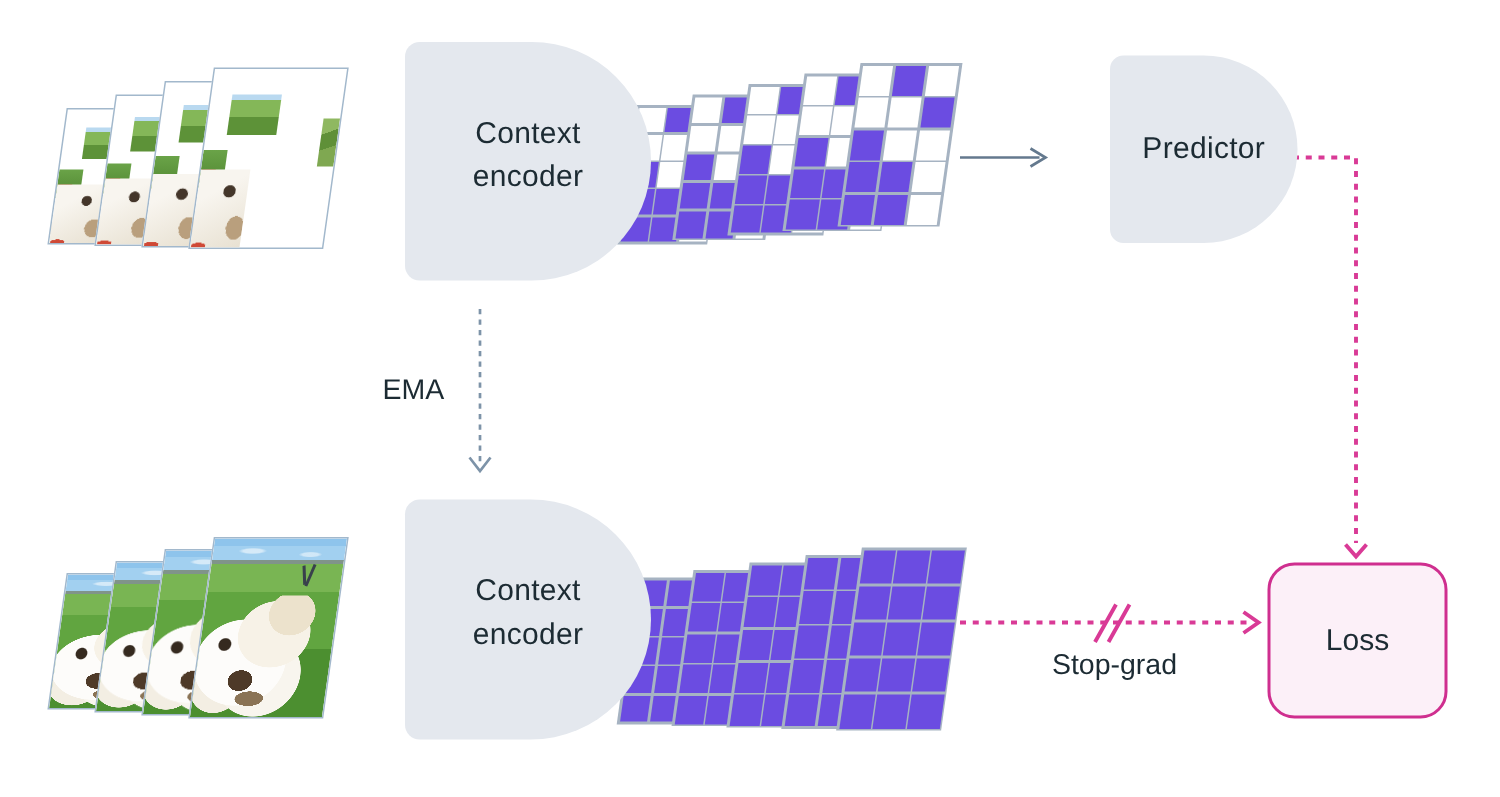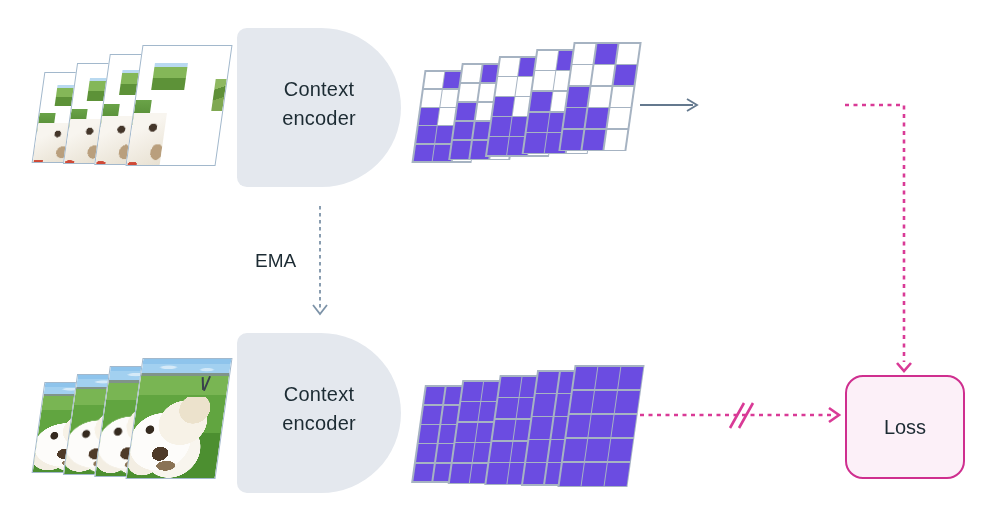--- a/index.html
+++ b/index.html
@@ -1,20 +1,20 @@
 <!DOCTYPE html>
 <html style="--purple: #6b4ce1; --magenta: #d93a96; --magenta-dark: #cf2f8f; --loss-fill: #fcf0f8; --enc: #e4e8ee; --text-dark: #1c2b33; --grid-line: #a6b3c2; --arrow-gray: #64798e; --ema-gray: #7d93a8;"><head>
 <meta charset="utf-8">
 <style>
   html,body{margin:0;padding:0;background:#fff;}
   body{width:1000px;height:531px;font-family:"Liberation Sans",sans-serif;color:var(--text-dark,#1c2b33);}
   .canvas{position:relative;width:1000px;height:531px;overflow:hidden;background:#fff;}
   svg.connectors{position:absolute;left:0;top:0;width:1000px;height:531px;}
 
-  .encoder{position:absolute;background:var(--enc,#e4e8ee);display:flex;flex-direction:column;align-items:center;justify-content:center;text-align:center;font-size:20px;font-weight:500;line-height:1.45;letter-spacing:.2px;padding-bottom:8px;box-sizing:border-box;}
+  .encoder{position:absolute;background:var(--enc,#e4e8ee);display:flex;flex-direction:column;align-items:center;justify-content:center;text-align:center;font-size:20px;font-weight:500;line-height:1.45;letter-spacing:.2px;padding-bottom:8px;box-sizing:border-box;margin-left:33px;}
   #ctx-enc{left:237px;top:28px;width:164px;height:159px;border-radius:10px 81px 81px 10px;}
   #tgt-enc{left:237px;top:333px;width:164px;height:160px;border-radius:10px 81px 81px 10px;}
   #predictor{left:707px;top:37px;width:125px;height:125px;border-radius:9px 63px 63px 9px;padding-bottom:0;}
 
   .loss{position:absolute;left:845px;top:375px;width:120px;height:104px;border:2.5px solid var(--magenta-dark,#cf2f8f);background:var(--loss-fill,#fcf0f8);border-radius:18px;display:flex;align-items:center;justify-content:center;font-size:20px;font-weight:500;box-sizing:border-box;}
 
   .lbl{position:absolute;font-size:19px;font-weight:400;}
   #ema{left:255px;top:250px;}
   #stopgrad{left:693px;top:433px;width:100px;text-align:center;font-size:19px;}
 
@@ -311,20 +311,24 @@
   <div class="encoder" id="ctx-enc">
     <span>Context</span>
     <span>encoder</span>
   </div>
 
   <div class="encoder" id="tgt-enc">
     <span>Context</span>
     <span>encoder</span>
   </div>
 
+  <div class="encoder" id="predictor">
+    <span>Predictor</span>
+  </div>
 
   <div class="loss">
     <span>Loss</span>
   </div>
 
   <div class="lbl" id="ema">EMA</div>
+  <div class="lbl" id="stopgrad">Stop-grad</div>
 
 </div>
 
 </body></html>

